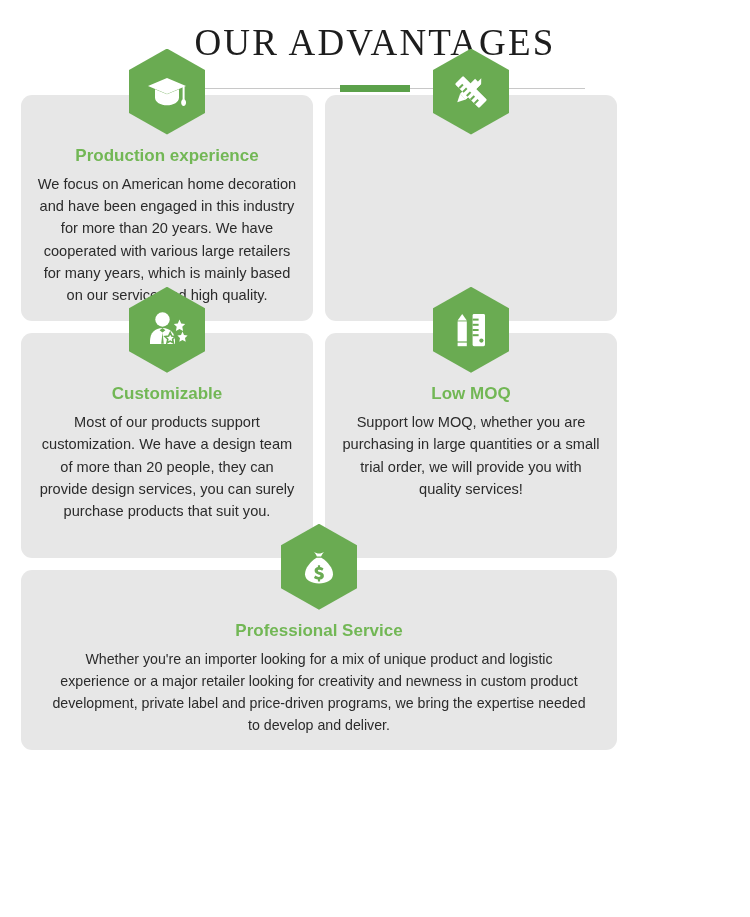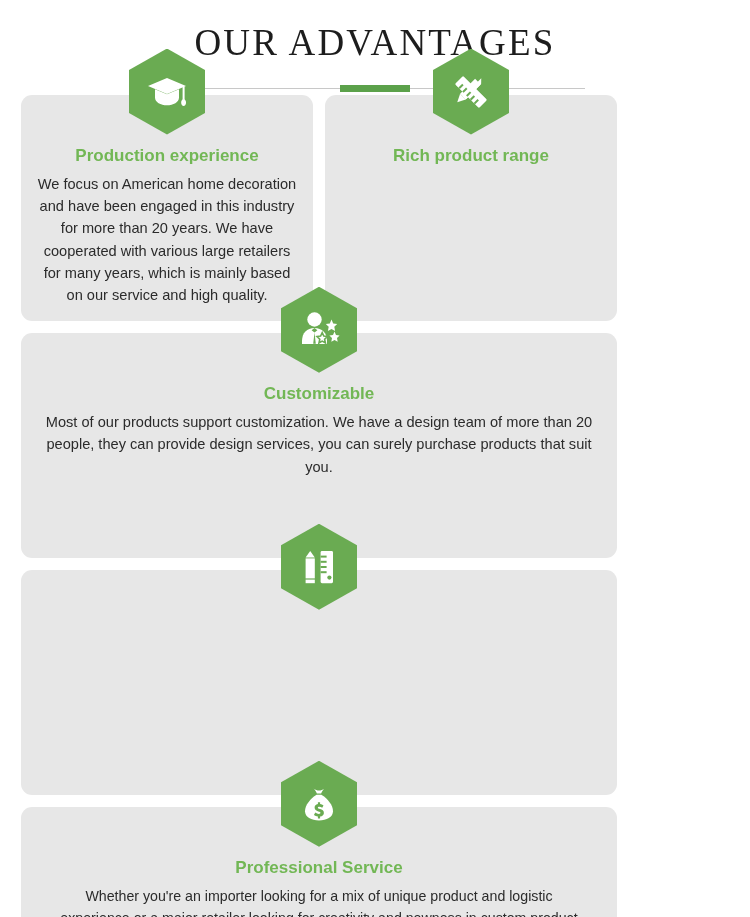--- a/index.html
+++ b/index.html
@@ -61,21 +61,20 @@
     box-sizing: border-box;
     width: 638px;
   }
   .row {
     display: flex;
     gap: 12px;
     align-items: stretch;
   }
   .row + .row {
     margin-top: 12px;
-    flex-direction: column;
   }
 
   .card {
     position: relative;
     background: #e7e7e7;
     border-radius: 11px;
     flex: 1 1 0;
     box-sizing: border-box;
     text-align: center;
   }
@@ -177,21 +176,20 @@
             <rect x="16.2" y="5" width="11.6" height="34" rx="1.2" fill="#ffffff"></rect>
             <rect x="16.2" y="10" width="5.4" height="2" fill="#6aab52"></rect>
             <rect x="16.2" y="15.4" width="5.4" height="2" fill="#6aab52"></rect>
             <rect x="16.2" y="20.8" width="5.4" height="2" fill="#6aab52"></rect>
             <rect x="16.2" y="26.2" width="5.4" height="2" fill="#6aab52"></rect>
             <rect x="16.2" y="31.6" width="5.4" height="2" fill="#6aab52"></rect>
           </g>
         </svg>
       </div>
       <div class="card-body">
-        <div class="card-title">Rich product range</div>
       </div>
     </div>
 
   </div>
 
   <div class="row">
 
     <div class="card r2">
       <div class="hex">
         <svg width="46" height="46" viewBox="0 0 46 46" aria-hidden="true">
@@ -218,20 +216,24 @@
           <rect x="8.6" y="34.6" width="9.2" height="3.6" fill="#ffffff"></rect>
 
           <rect x="23.6" y="6" width="12.4" height="32.2" rx="1.4" fill="#ffffff"></rect>
           <rect x="23.6" y="10.6" width="6" height="2" fill="#6aab52"></rect>
           <rect x="23.6" y="15.8" width="6" height="2" fill="#6aab52"></rect>
           <rect x="23.6" y="21" width="6" height="2" fill="#6aab52"></rect>
           <rect x="23.6" y="26.2" width="6" height="2" fill="#6aab52"></rect>
           <circle cx="32.4" cy="32.6" r="2.1" fill="#6aab52"></circle>
         </svg>
       </div>
+      <div class="card-body">
+        <div class="card-title">Low MOQ</div>
+        <p class="card-text">Support low MOQ, whether you are purchasing in large quantities or a small trial order, we will provide you with quality services!</p>
+      </div>
     </div>
 
   </div>
 
   <div class="row">
 
     <div class="card full">
       <div class="hex">
         <svg width="44" height="44" viewBox="0 0 44 44" aria-hidden="true">
           <path fill="#ffffff" d="M16.6 6.4 C18.6 8.6 19.6 10.4 19.9 11.6 L24.1 11.6 C24.4 10.4 25.4 8.6 27.4 6.4 C25.6 7.8 23.8 8.5 22 8.5 C20.2 8.5 18.4 7.8 16.6 6.4 Z"></path>

